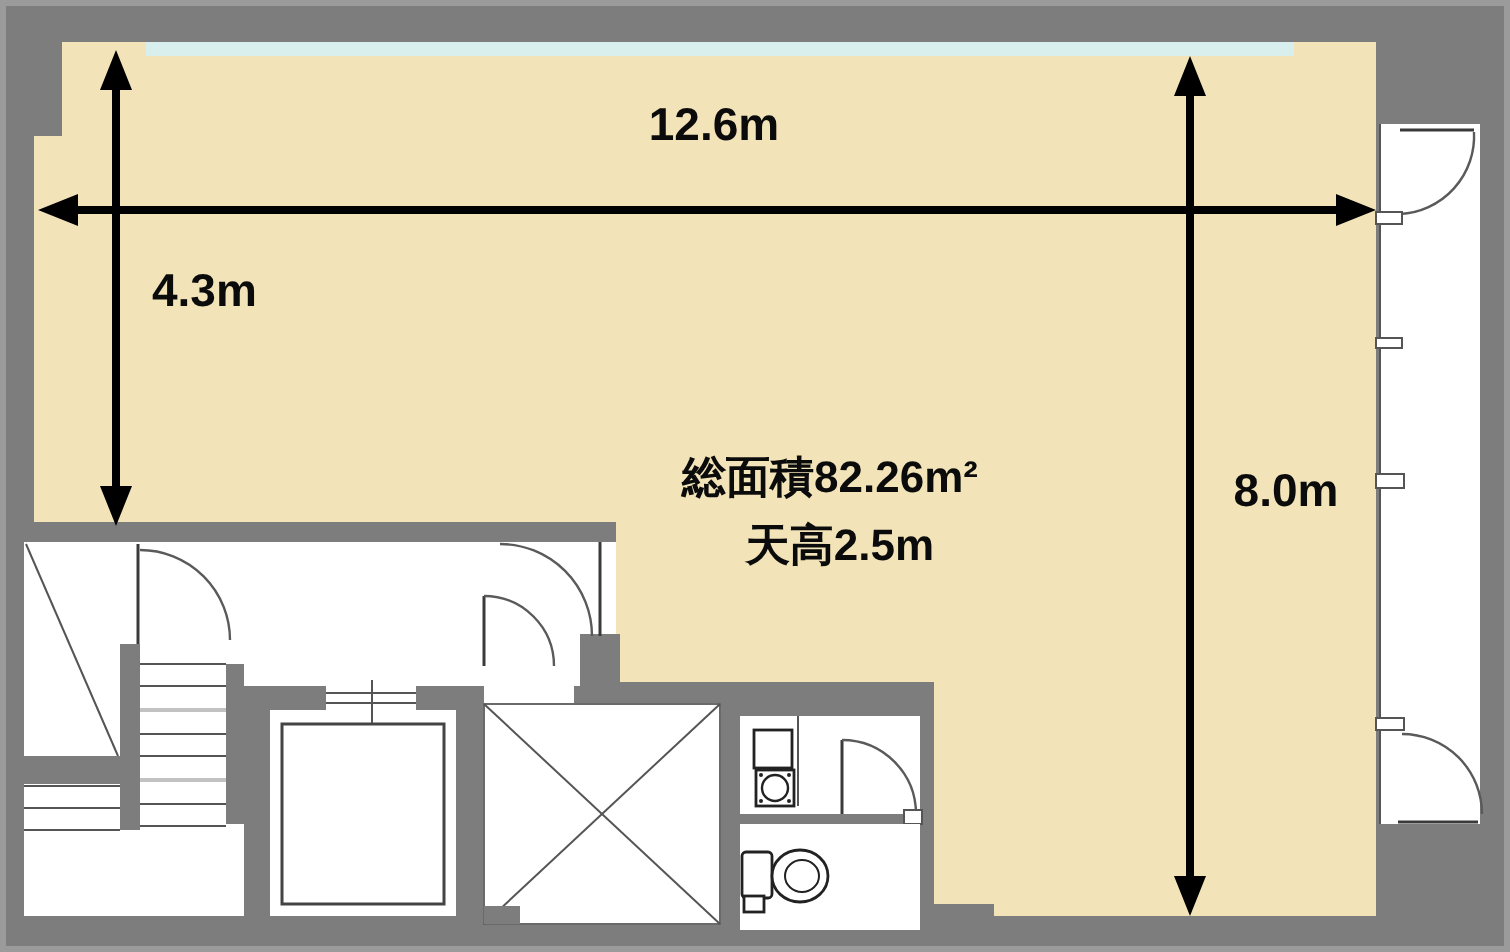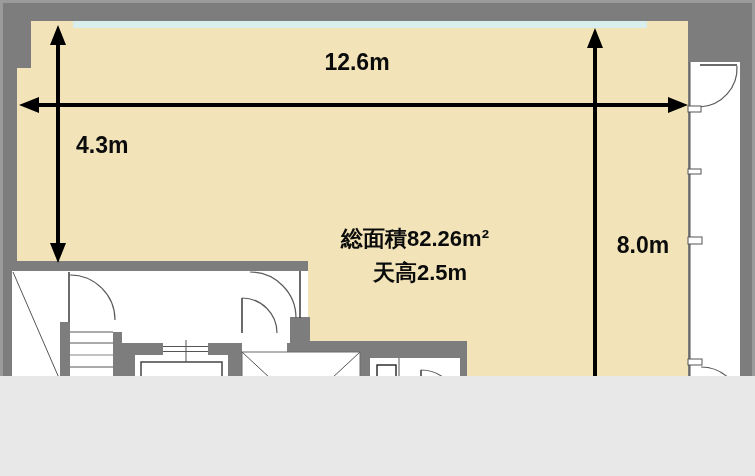--- a/index.html
+++ b/index.html
@@ -1,16 +1,16 @@
 <!DOCTYPE html>
 <html><head>
 <meta charset="utf-8">
 <style>
   html,body{margin:0;padding:0;background:#e8e8e8;}
-  #stage{position:relative;width:755px;height:376px;overflow:hidden;
+  #stage{position:relative;width:755px;height:476px;overflow:hidden;
          font-family:"Liberation Sans","DejaVu Sans",sans-serif;}
   svg{position:absolute;left:0;top:0;display:block;}
   .wh{fill:#ffffff;}
   .wall{fill:#7d7d7d;}
   .ln{stroke:#555;stroke-width:1;fill:none;}
   .lnlt{stroke:#c2c2c2;stroke-width:2;fill:none;}
   .arc{stroke:#5a5a5a;stroke-width:1.2;fill:none;}
   .leaf{stroke:#3a3a3a;stroke-width:1.5;fill:none;}
   .fix{stroke:#222;stroke-width:1.4;fill:#ffffff;}
   .jamb{stroke:#555;stroke-width:1;fill:#ffffff;}

